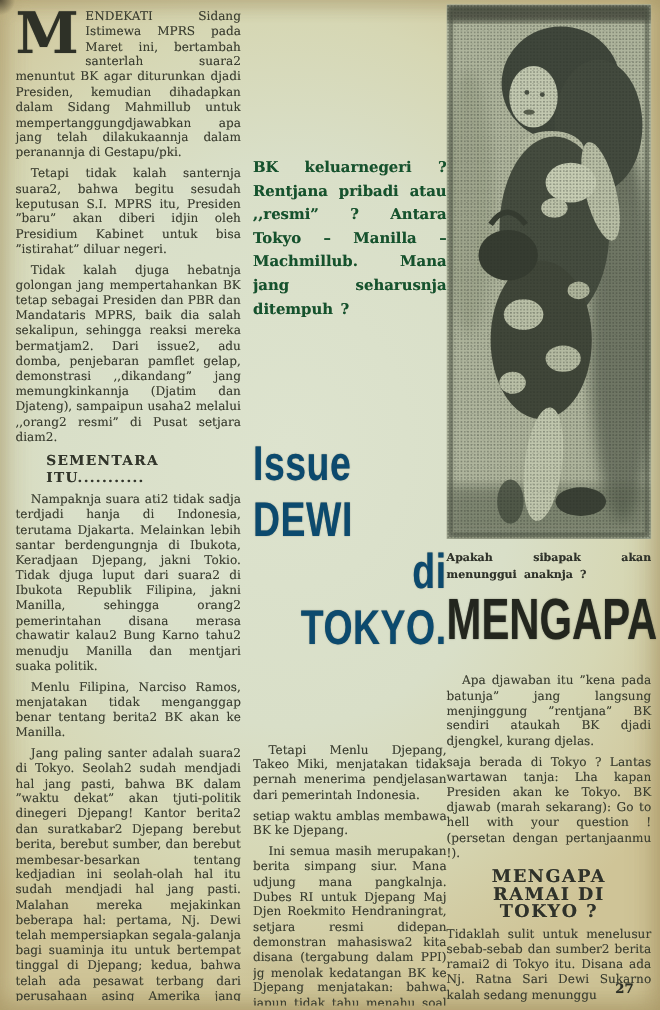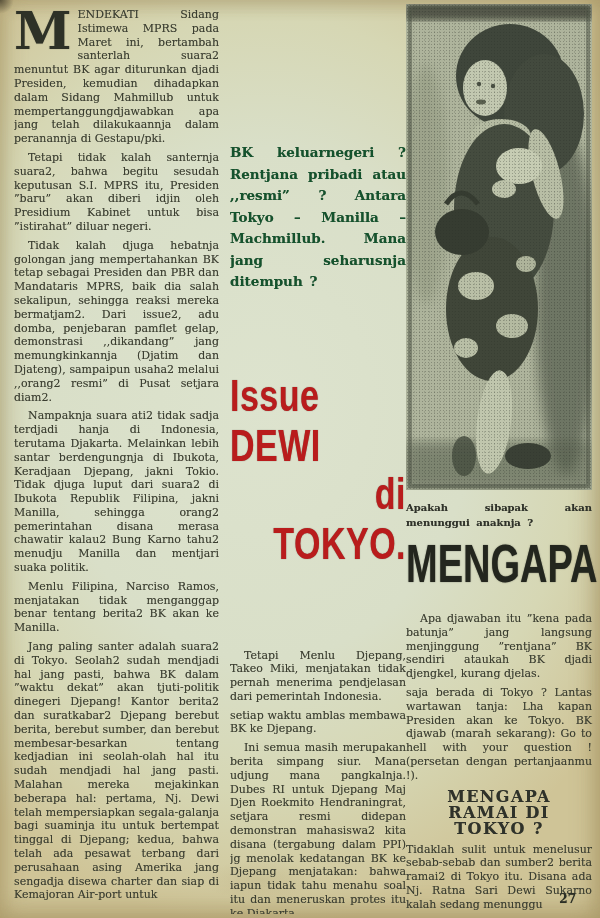--- a/index.html
+++ b/index.html
@@ -29,22 +29,22 @@
   .sect-head{
     font-weight:bold;font-size:12.5px;letter-spacing:1.2px;margin:7px 0 6px 28px;
     color:#31342a;text-shadow:0 0 .6px rgba(49,52,42,.5);
   }
   #mid-col{left:230px;top:142px;width:176px;height:772px;overflow:hidden;}
   .standfirst{
     font-weight:bold;font-size:13.5px;line-height:21.5px;text-align:justify;
     color:#14532d;word-spacing:2px;text-shadow:0 0 .6px rgba(48,51,42,.5);
   }
   .headline-issue{
-    margin-top:78px;font-family:"Liberation Sans", sans-serif;font-weight:700;
-    font-size:37px;color:#b91c1c;text-shadow:0 0 1px rgba(40,43,34,.55);
+    margin-top:104px;font-family:"Liberation Sans", sans-serif;font-weight:700;
+    font-size:37px;color:#0c4a6e;text-shadow:0 0 1px rgba(40,43,34,.55);
   }
   .headline-issue .l1{display:block;transform:scale(.92,1.2);transform-origin:left top;letter-spacing:.5px;}
   .headline-issue .l2{display:block;text-align:right;transform:scale(.92,1.2);transform-origin:right top;margin-top:14px;letter-spacing:.5px;}
   .mid-body{margin-top:96px;}
   #right-col{left:406px;top:4px;width:186px;}
   #photo{
     position:relative;width:186px;height:486px;background:#b9bfa8;overflow:hidden;
   }
   #photo .halftone{
     position:absolute;inset:0;
@@ -85,20 +85,21 @@
 </head>
 <body>
 
 <div class="corner-smudge"></div>
 <div class="blotch1"></div>
 
 <div id="left-col" class="col">
   <p class="body first"><span class="dropcap">M</span><span>ENDEKATI Sidang Istimewa MPRS pada Maret ini, bertambah santerlah suara2 menuntut BK agar diturunkan djadi Presiden, kemudian dihadapkan dalam Sidang Mahmillub untuk mempertanggungdjawabkan apa jang telah dilakukaannja dalam peranannja di Gestapu/pki.</span></p>
   <p class="body">Tetapi tidak kalah santernja suara2, bahwa begitu sesudah keputusan S.I. MPRS itu, Presiden ”baru” akan diberi idjin oleh Presidium Kabinet untuk bisa ”istirahat” diluar negeri.</p>
   <p class="body">Tidak kalah djuga hebatnja golongan jang mempertahankan BK tetap sebagai Presiden dan PBR dan Mandataris MPRS, baik dia salah sekalipun, sehingga reaksi mereka bermatjam2. Dari issue2, adu domba, penjebaran pamflet gelap, demonstrasi ,,dikandang” jang memungkinkannja (Djatim dan Djateng), sampaipun usaha2 melalui ,,orang2 resmi” di Pusat setjara diam2.</p>
+  <div class="sect-head">SEMENTARA ITU...........</div>
   <p class="body">Nampaknja suara ati2 tidak sadja terdjadi hanja di Indonesia, terutama Djakarta. Melainkan lebih santar berdengungnja di Ibukota, Keradjaan Djepang, jakni Tokio. Tidak djuga luput dari suara2 di Ibukota Republik Filipina, jakni Manilla, sehingga orang2 pemerintahan disana merasa chawatir kalau2 Bung Karno tahu2 menudju Manilla dan mentjari suaka politik.</p>
   <p class="body">Menlu Filipina, Narciso Ramos, menjatakan tidak menganggap benar tentang berita2 BK akan ke Manilla.</p>
   <p class="body">Jang paling santer adalah suara2 di Tokyo. Seolah2 sudah mendjadi hal jang pasti, bahwa BK dalam ”waktu dekat” akan tjuti-politik dinegeri Djepang! Kantor berita2 dan suratkabar2 Djepang berebut berita, berebut sumber, dan berebut membesar-besarkan tentang kedjadian ini seolah-olah hal itu sudah mendjadi hal jang pasti. Malahan mereka mejakinkan beberapa hal: pertama, Nj. Dewi telah mempersiapkan segala-galanja bagi suaminja itu untuk bertempat tinggal di Djepang; kedua, bahwa telah ada pesawat terbang dari perusahaan asing Amerika jang sengadja disewa charter dan siap di Kemajoran Air-port untuk</p>
 </div>
 
 <div id="mid-col" class="col">
   <div class="standfirst">BK keluarnegeri ? Rentjana pribadi atau ,,resmi” ? Antara Tokyo – Manilla – Machmillub. Mana jang seharusnja ditempuh ?</div>
   <div class="headline-issue">
     <span class="l1">Issue DEWI</span>
     <span class="l2">di TOKYO.</span>

